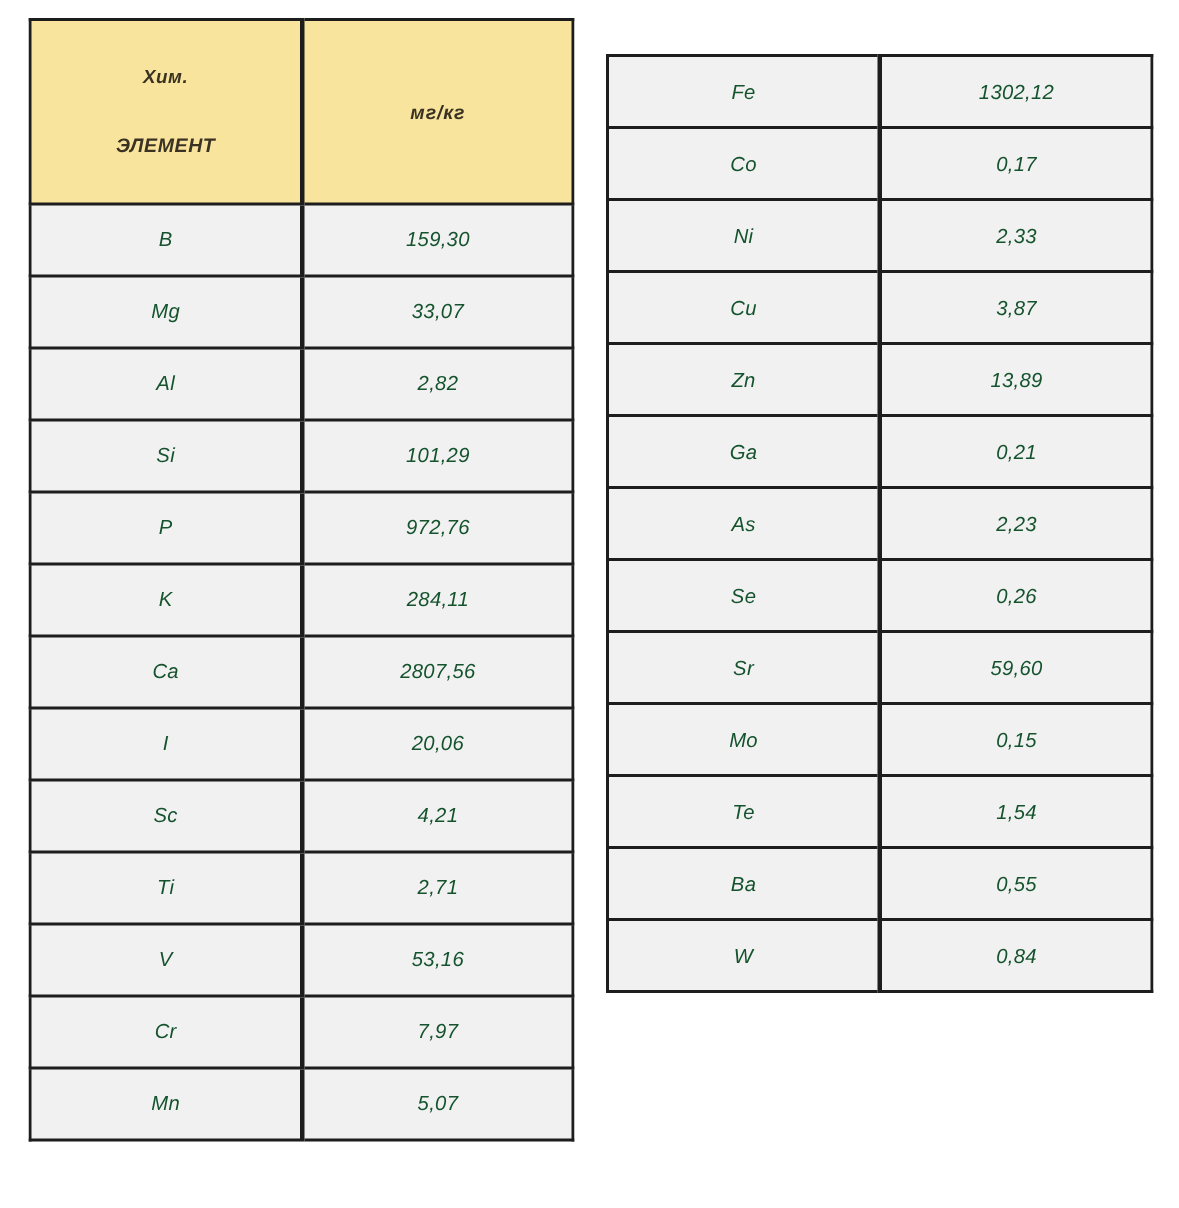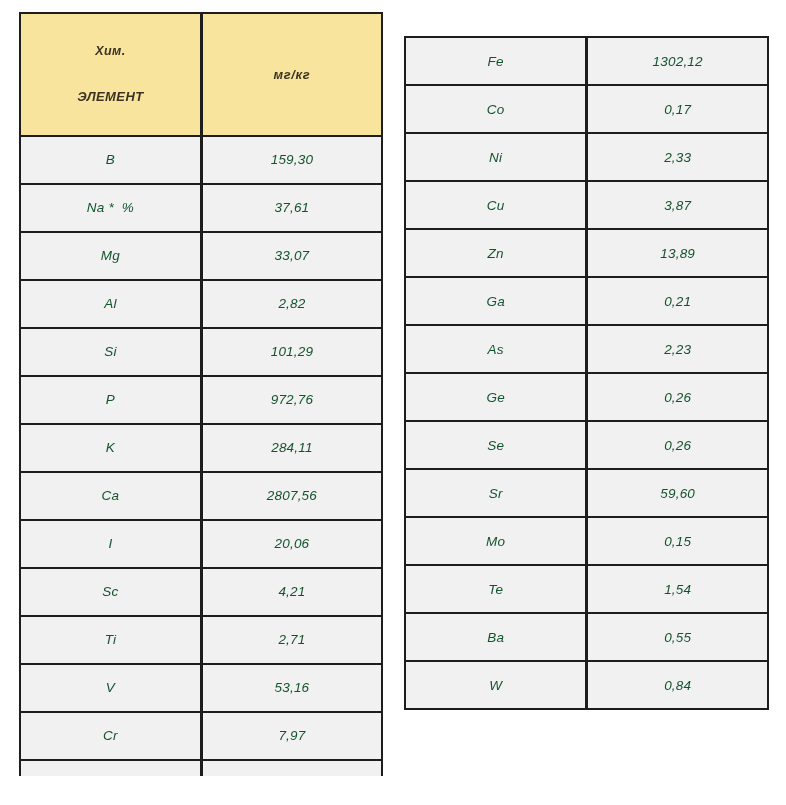--- a/index.html
+++ b/index.html
@@ -107,24 +107,20 @@
           </th>
           <th class="col-unit">мг/кг</th>
         </tr>
       </thead>
       <tbody id="left-body">
           <tr>
             <td class="col-name">B</td>
             <td class="col-val">159,30</td>
           </tr>
           <tr>
-            <td class="col-name">Na *  %</td>
-            <td class="col-val">37,61</td>
-          </tr>
-          <tr>
             <td class="col-name">Mg</td>
             <td class="col-val">33,07</td>
           </tr>
           <tr>
             <td class="col-name">Al</td>
             <td class="col-val">2,82</td>
           </tr>
           <tr>
             <td class="col-name">Si</td>
             <td class="col-val">101,29</td>
@@ -198,24 +194,20 @@
           </tr>
           <tr>
             <td class="col-name">Ga</td>
             <td class="col-val">0,21</td>
           </tr>
           <tr>
             <td class="col-name">As</td>
             <td class="col-val">2,23</td>
           </tr>
           <tr>
-            <td class="col-name">Ge</td>
-            <td class="col-val">0,26</td>
-          </tr>
-          <tr>
             <td class="col-name">Se</td>
             <td class="col-val">0,26</td>
           </tr>
           <tr>
             <td class="col-name">Sr</td>
             <td class="col-val">59,60</td>
           </tr>
           <tr>
             <td class="col-name">Mo</td>
             <td class="col-val">0,15</td>

